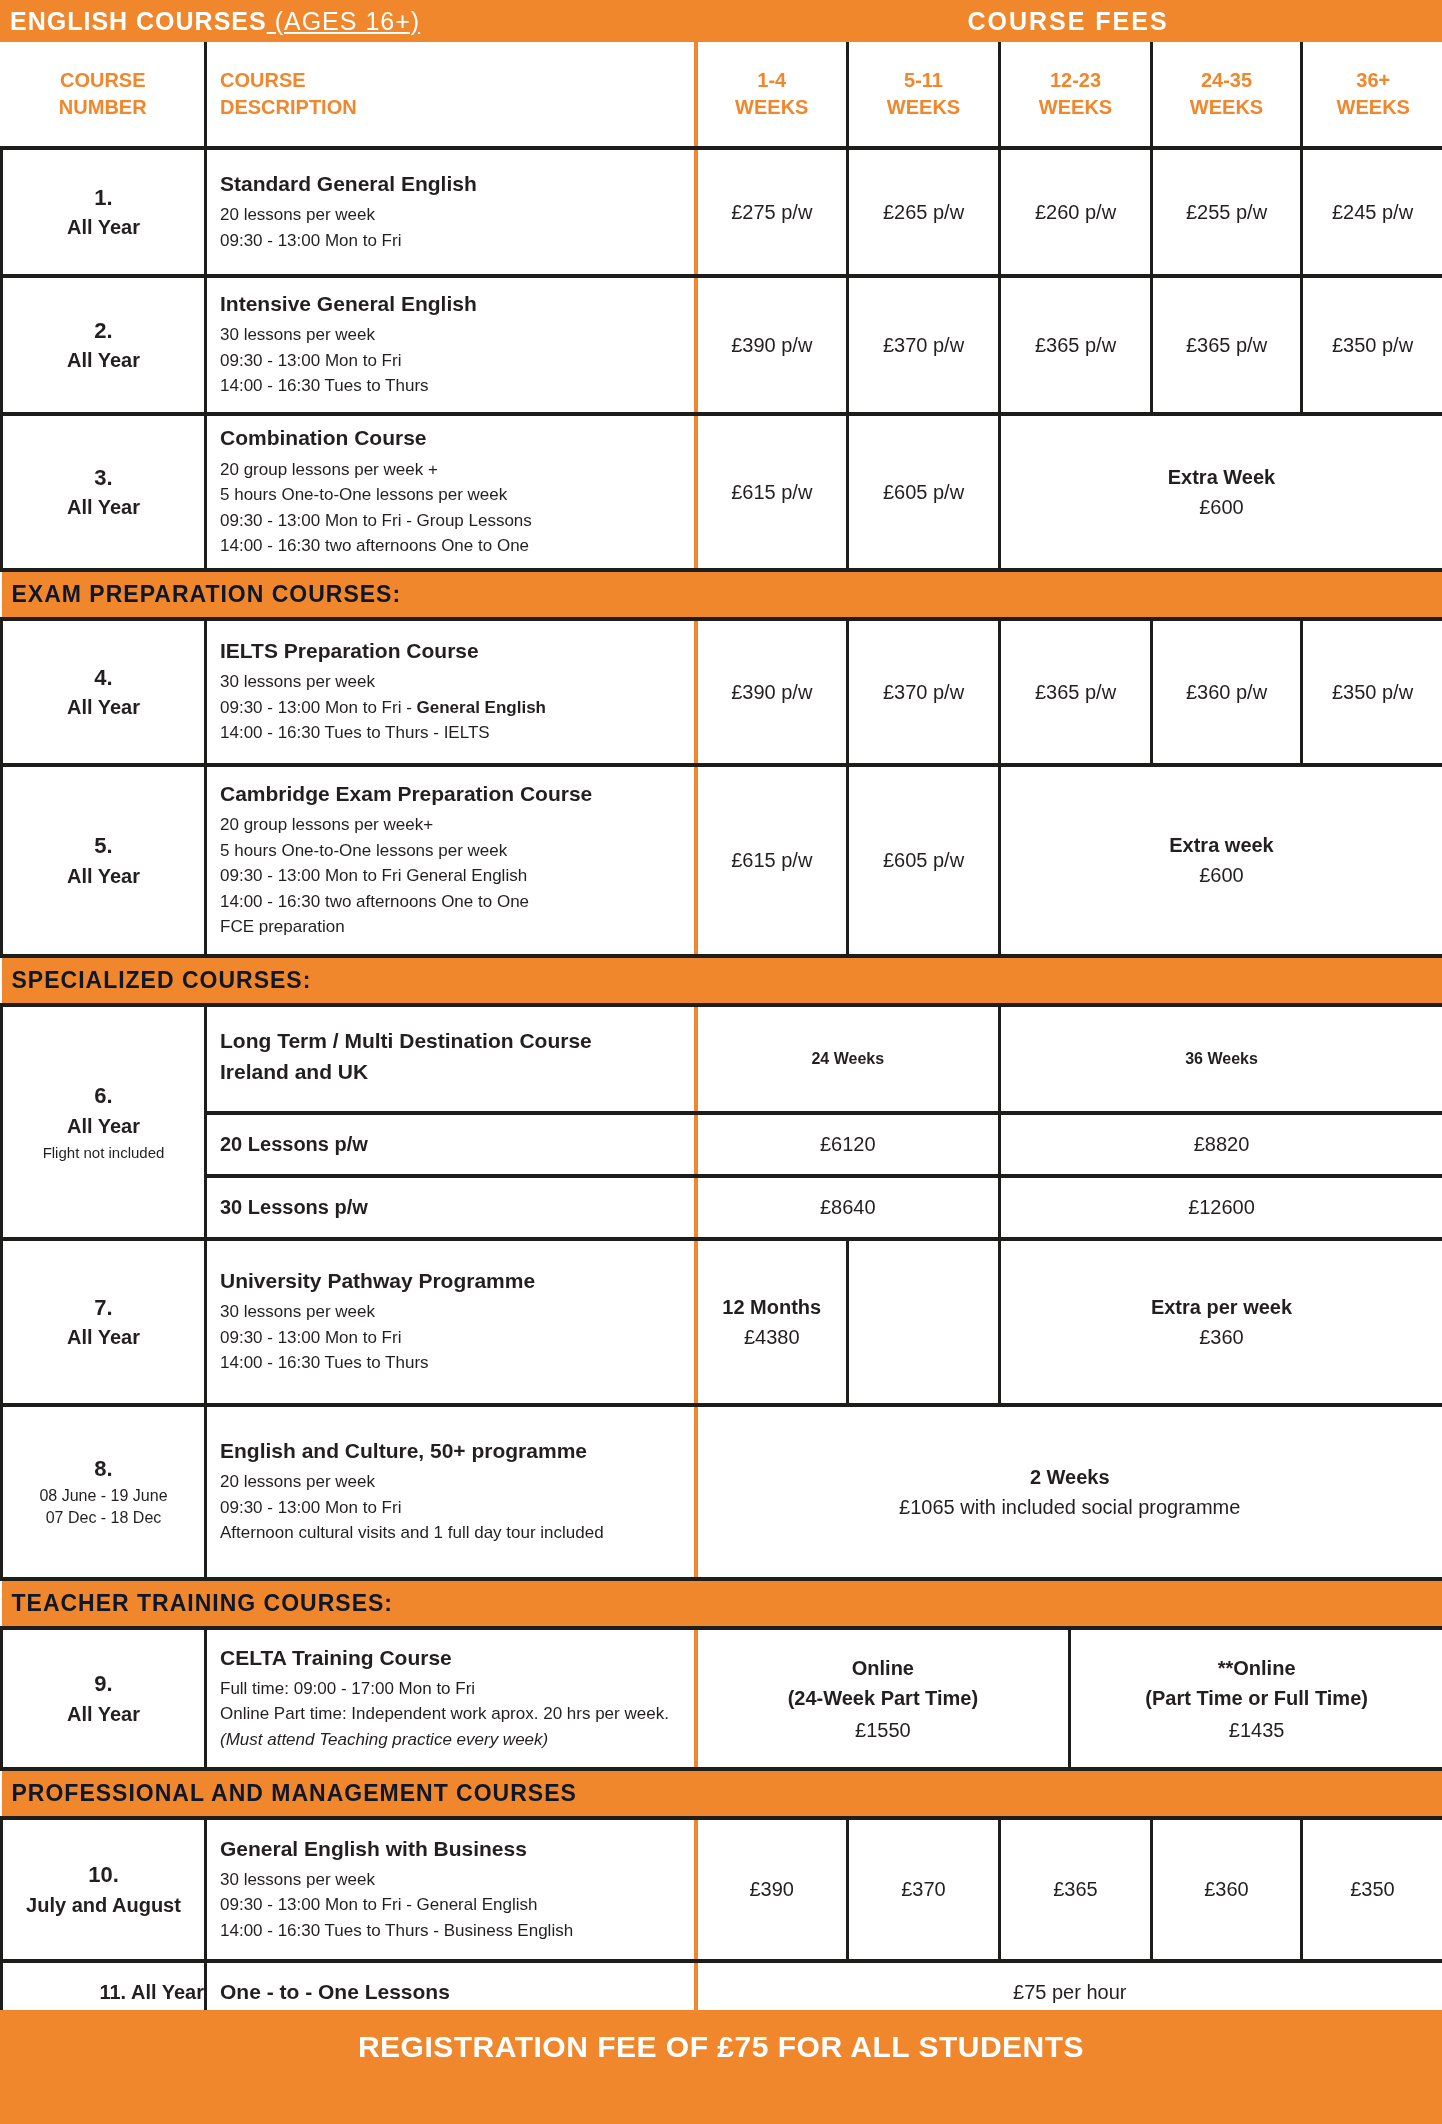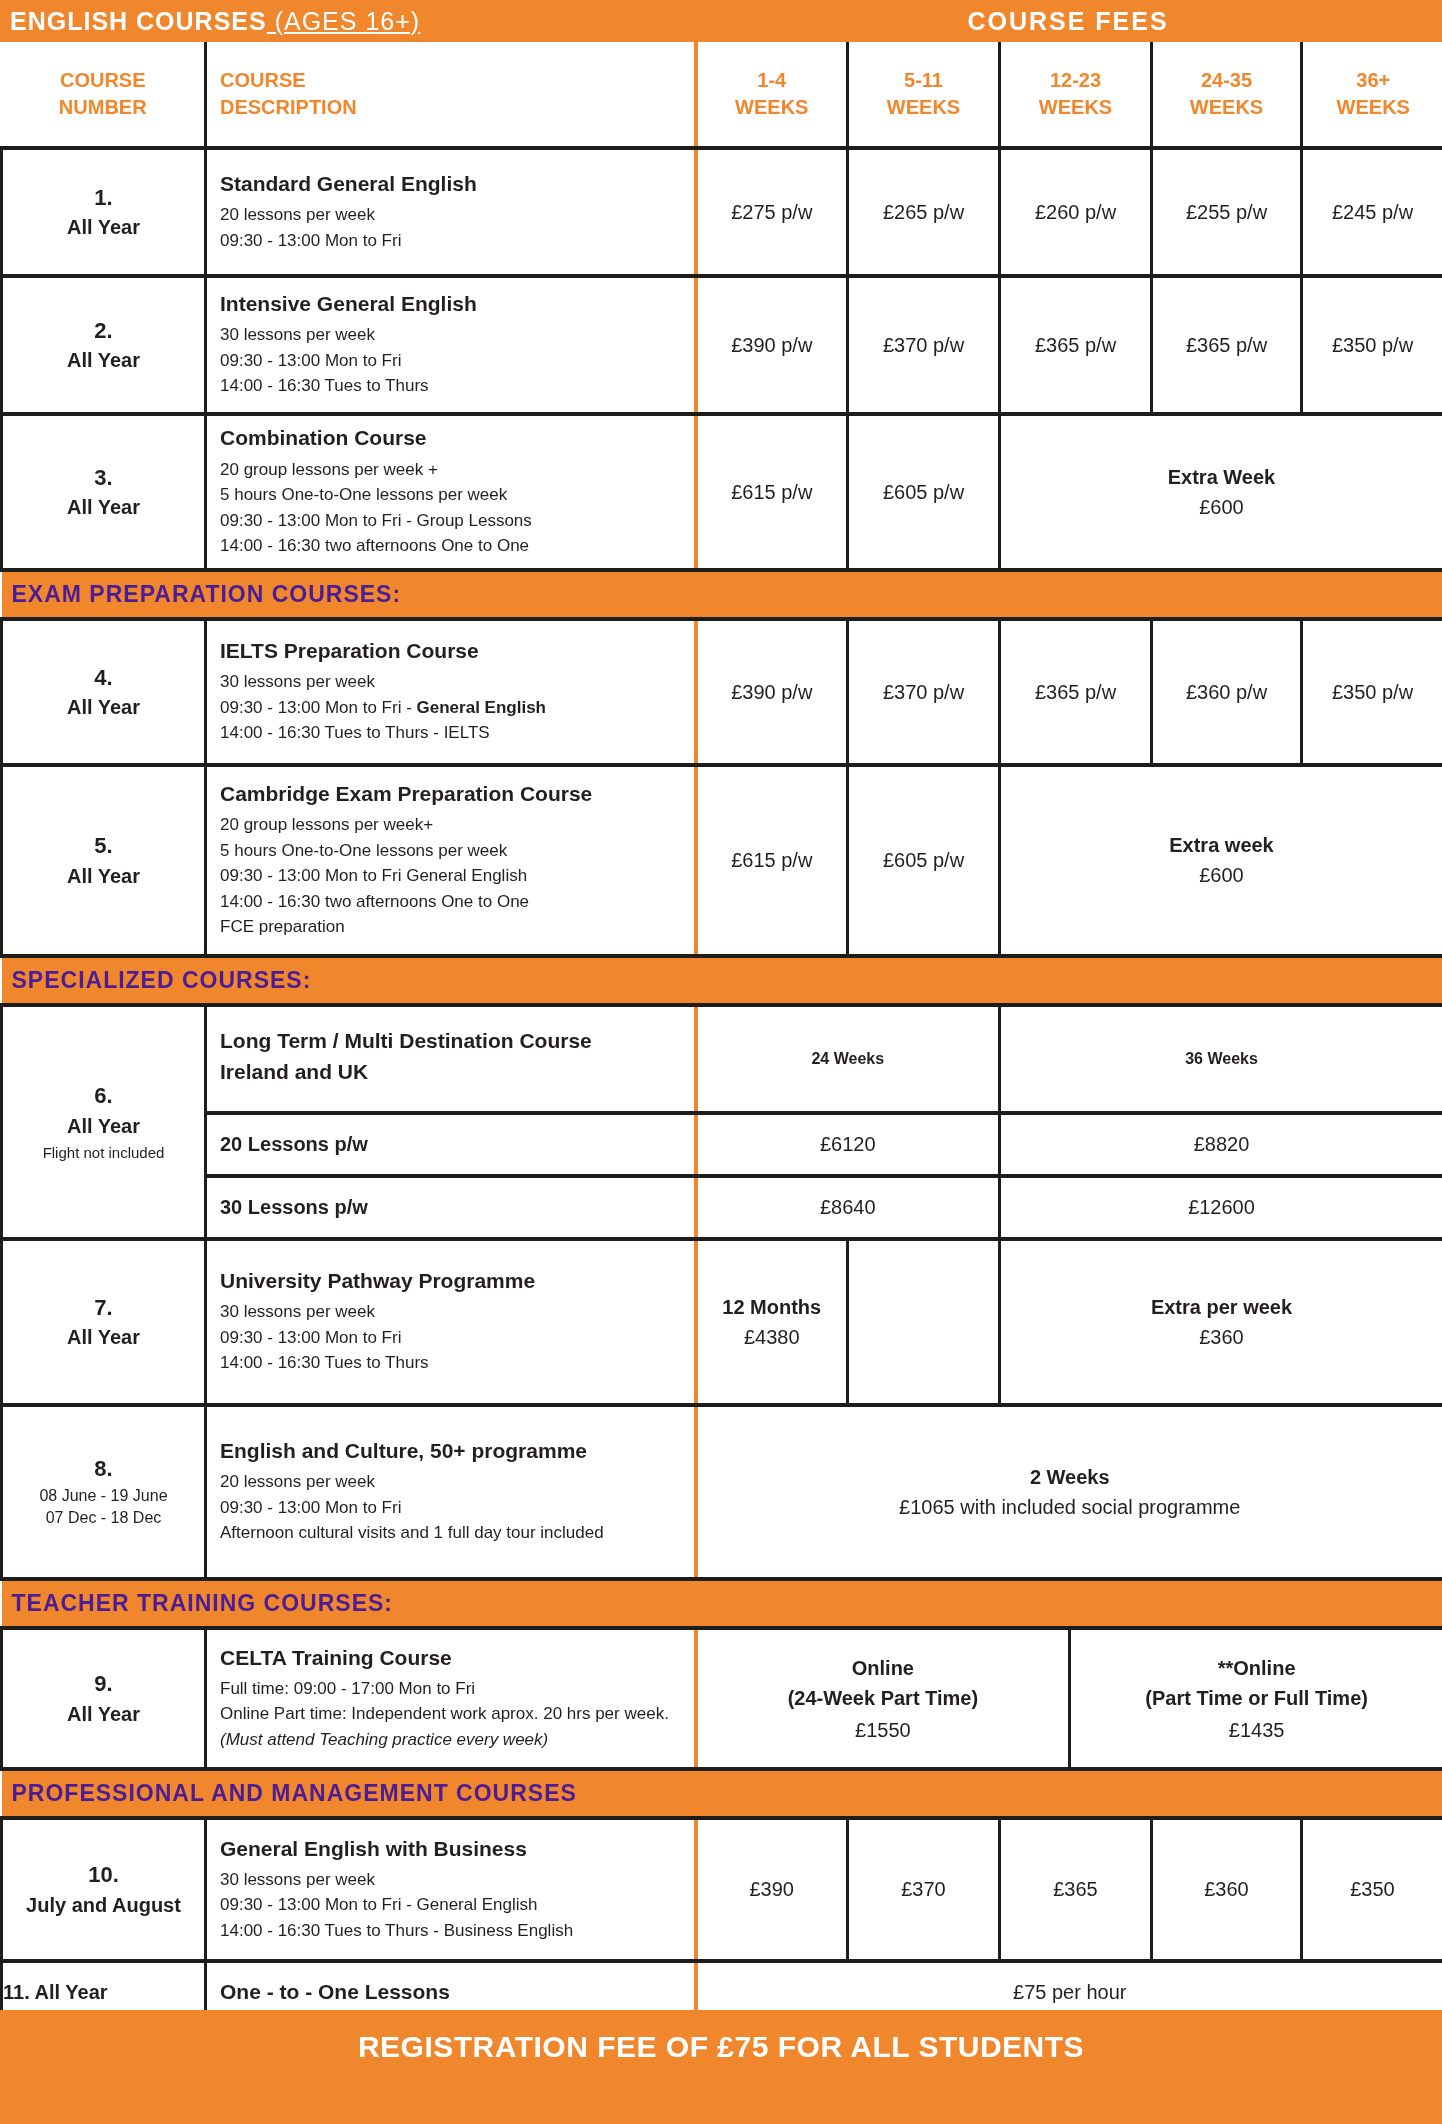--- a/index.html
+++ b/index.html
@@ -23,21 +23,21 @@
   tr.cols td{border-top:0;}
   td.noL{border-left:0;}
   td.noR{border-right:0;}
   td.desc{border-right:4px solid #F0872D;text-align:left;padding:8px 10px 8px 13px;}
   
   tr.cols td{height:88px;color:#F0872D;font-weight:bold;font-size:20px;line-height:1.35;background:#fff;}
   td.numh{text-align:center;}
   td.feeh{text-align:center;}
   
   tr.bandrow td{background:#F0872D;border-left:0;border-right:0;height:45px;
-    color:#4c1d95;font-weight:bold;font-size:23px;letter-spacing:1px;padding-left:10px;}
+    color:#0f172a;font-weight:bold;font-size:23px;letter-spacing:1px;padding-left:10px;}
   
   td.num{text-align:center;line-height:1.4;padding:4px;}
   td.num .n{font-weight:bold;font-size:22px;}
   td.num .s{font-weight:bold;font-size:20px;}
   td.num .note{font-weight:normal;font-size:15px;margin-top:2px;}
   td.num .date{font-weight:normal;font-size:16px;}
   
   .title{font-weight:bold;font-size:21px;margin-bottom:5px;line-height:1.25;}
   .line{font-size:17px;line-height:1.5;}
   .line .bd{font-weight:bold;}
@@ -58,21 +58,21 @@
     line-height:1.5;}
   .half.rgt{border-left:3px solid #1D1D1B;}
   .half .ol{font-weight:bold;font-size:20px;}
   .half .op{font-size:20px;margin-top:2px;}
   
   tr.hr1 td{height:108px;}  tr.hr2 td{height:118px;}  tr.hr3 td{height:136px;}
   tr.hr4 td{height:126px;}  tr.hr5 td{height:171px;}
   tr.hr6a td{height:88px;}  tr.hr6b td{height:43px;}  tr.hr6c td{height:43px;}
   tr.hr7 td{height:146px;}  tr.hr8 td{height:154px;}  tr.hr9 td{height:121px;}
   tr.hr10 td{height:123px;} tr.hr11 td{height:42px;}
-  td.num11{text-align:left;font-weight:bold;font-size:20px;}
+  td.num11{text-align:right;font-weight:bold;font-size:20px;}
   td.merge11{text-align:center;font-size:20px;}
   
   .notes{padding:14px 0 0 4px;font-size:17px;line-height:1.6;color:#231F20;}
   .notes sup{font-size:12px;}
   
   .footer{position:absolute;left:0;bottom:0;width:1442px;height:114px;background:#F0872D;
     color:#fff;text-align:center;box-sizing:border-box;padding-top:20px;}
   .footer .ft{font-weight:bold;font-size:30px;letter-spacing:0.5px;}
   .footer .fs{font-size:23px;margin-top:12px;font-weight:normal;}
 </style>

